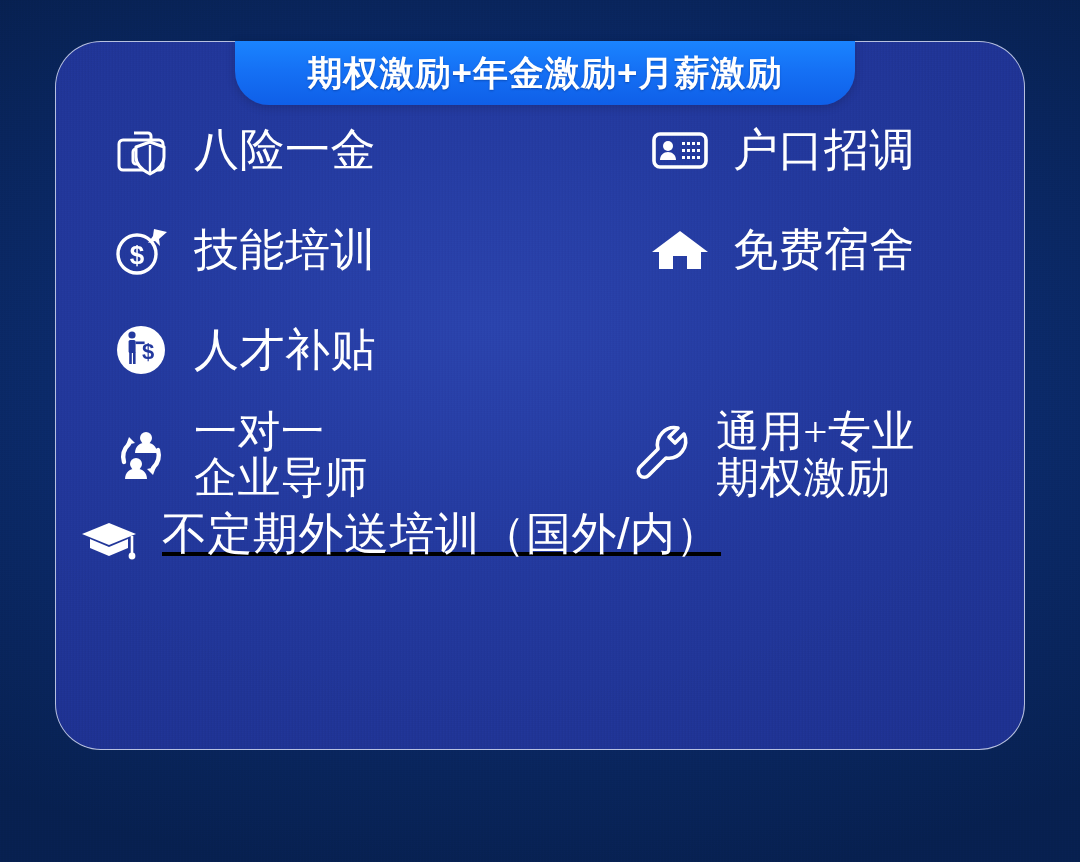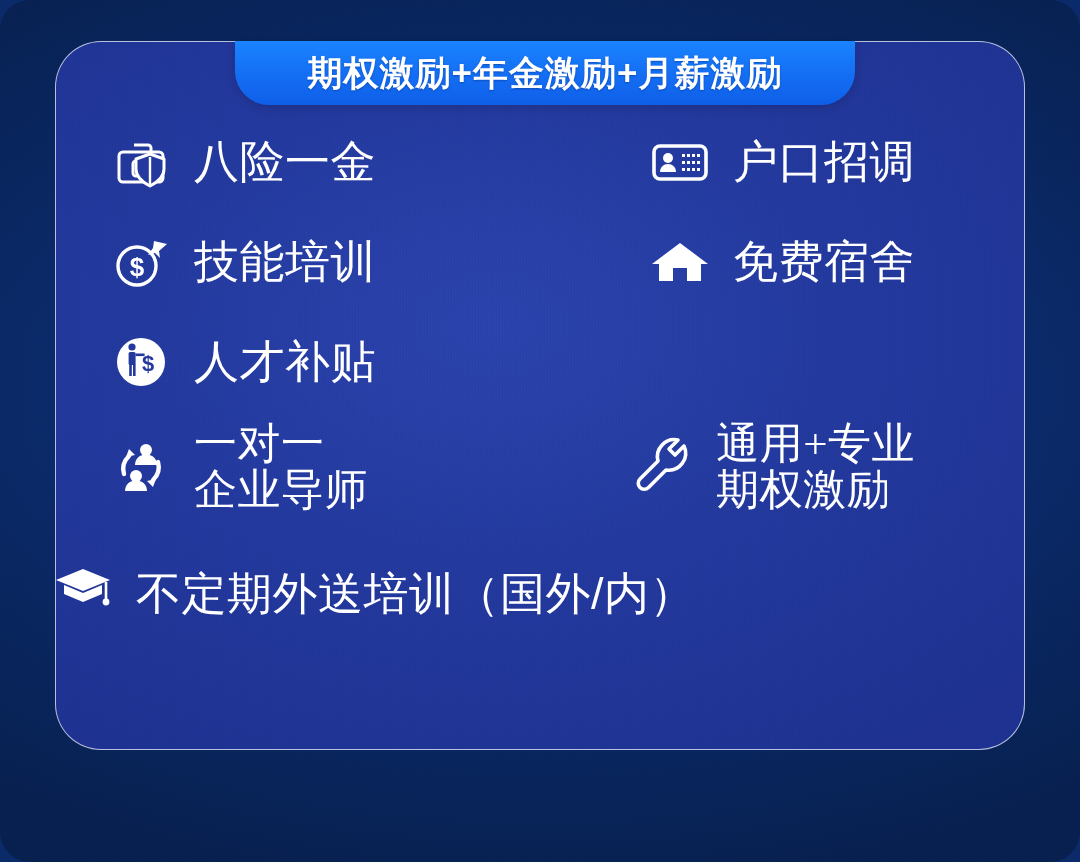--- a/index.html
+++ b/index.html
@@ -9,21 +9,20 @@
   }
   #root {
     position: relative;
     width: 1080px;
     height: 862px;
     overflow: hidden;
     font-family: "Liberation Sans", "DejaVu Sans", sans-serif;
     background:
       radial-gradient(ellipse 900px 500px at 50% 45%, #0f3377 0%, #0b2a69 55%, #072050 100%),
       #0a2a6a;
-    border-radius: 30px;
   }
   
   #root::after {
     content: "";
     position: absolute;
     inset: 0;
     pointer-events: none;
     background-image:
       repeating-linear-gradient(0deg, rgba(255,255,255,0.012) 0px, rgba(255,255,255,0.012) 1px, rgba(0,0,0,0.012) 1px, rgba(0,0,0,0.012) 2px),
       repeating-linear-gradient(90deg, rgba(255,255,255,0.010) 0px, rgba(255,255,255,0.010) 1px, rgba(0,0,0,0.010) 1px, rgba(0,0,0,0.010) 3px);
@@ -74,21 +73,21 @@
     font-size: 35px;
     font-weight: 700;
     letter-spacing: 1px;
     white-space: nowrap;
     text-shadow: 0 1px 2px rgba(0,40,120,0.45);
   }
 
   .content {
     position: absolute;
     left: 0;
-    top: 112px;
+    top: 100px;
     width: 100%;
     z-index: 3;
   }
 
   .grid {
     position: relative;
     width: 100%;
   }
 
   .row {
@@ -127,24 +126,25 @@
     font-size: 45px;
     line-height: 1.06;
     font-weight: 400;
     white-space: pre-line;
     letter-spacing: 0.5px;
   }
   .label-2line { font-size: 43px; line-height: 1.08; font-family: Liberation Serif, serif; }
 
   .wide-row {
     display: flex;
-    align-items: flex-end;
+    align-items: flex-start;
     gap: 22px;
-    padding-left: 52px;
+    padding-left: 78px;
     height: 96px;
+    text-decoration: underline;
   }
   .wide-row .label { font-size: 45px; }
 </style>
 </head>
 <body>
 
 <div id="root">
 
   <div class="card"></div>
 

